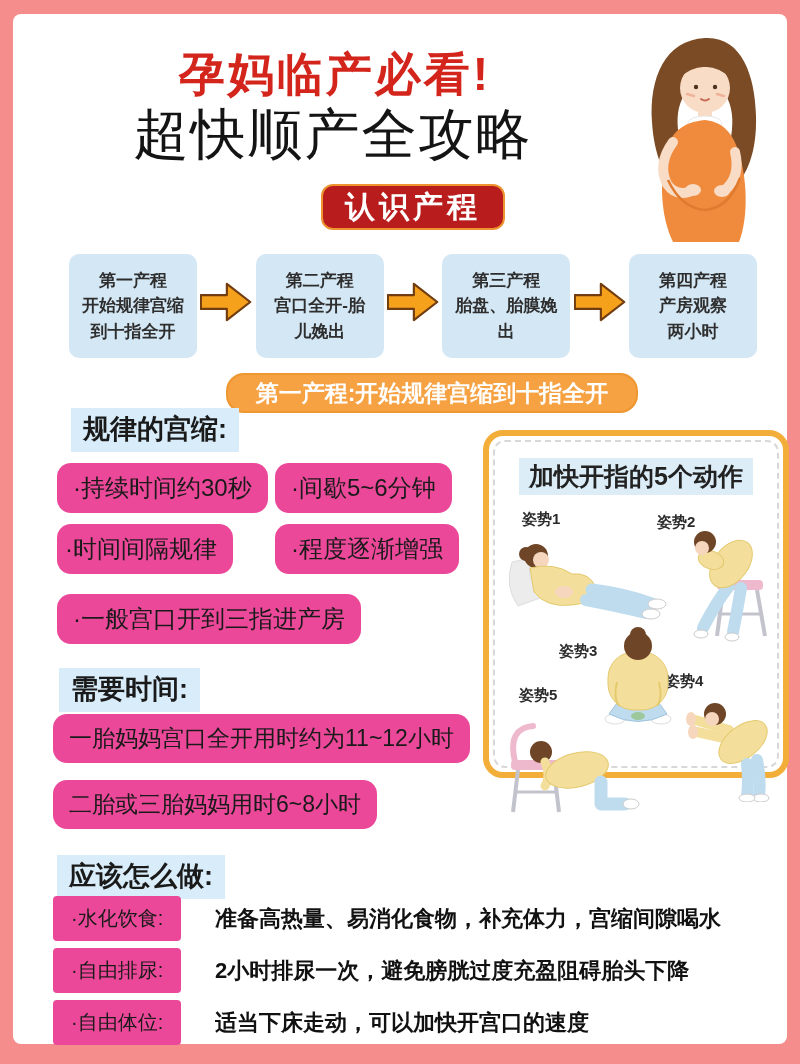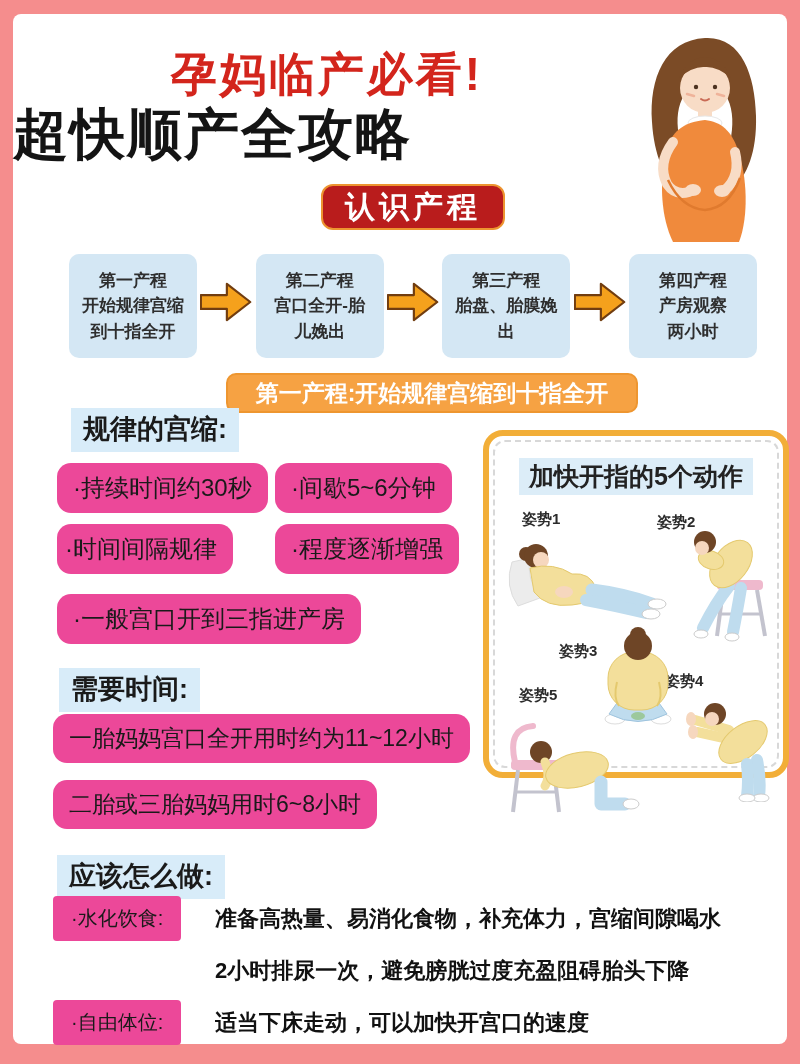--- a/index.html
+++ b/index.html
@@ -1,32 +1,32 @@
 <!DOCTYPE html>
 <html><head>
 <meta charset="utf-8">
 <style>
   html,body{margin:0;padding:0;}
   body{font-family:"Liberation Sans","DejaVu Sans",sans-serif;background:#fff;}
   .page{position:relative;width:800px;height:1064px;background:#F58D8D;overflow:hidden;}
   .card{position:absolute;left:13px;top:14px;width:774px;height:1030px;background:#FFFFFF;border-radius:8px;}
   
-  .title-red{position:absolute;left:4px;top:30px;width:620px;text-align:center;font-size:46px;font-weight:900;color:#D3251C;letter-spacing:3px;}
-  .title-black{position:absolute;left:0;top:84px;width:640px;text-align:left;font-size:55px;font-weight:700;color:#141414;letter-spacing:2px;}
+  .title-red{position:absolute;left:12px;top:30px;width:620px;text-align:center;font-size:46px;font-weight:900;color:#D3251C;letter-spacing:3px;}
+  .title-black{position:absolute;left:0;top:84px;width:640px;text-align:center;font-size:55px;font-weight:400;color:#141414;letter-spacing:2px;}
   .woman{position:absolute;left:608px;top:16px;width:168px;height:216px;}
   .badge{position:absolute;left:308px;top:170px;width:184px;height:46px;background:#b91c1c;border:2px solid #ED9430;border-radius:12px;
          color:#fff;font-size:30px;font-weight:800;display:flex;align-items:center;justify-content:center;letter-spacing:4px;box-sizing:border-box;}
   
   .flow{position:absolute;left:56px;top:236px;width:688px;height:104px;display:flex;align-items:center;}
   .stage-box{flex:0 0 128px;height:104px;background:#D4E7F4;border-radius:10px;display:flex;flex-direction:column;
              align-items:center;justify-content:center;font-size:17px;font-weight:700;color:#2e2e2e;line-height:1.5;text-align:center;margin-top:8px;}
   .flow-arrow{flex:1;display:flex;align-items:center;justify-content:center;}
   .flow-arrow svg{width:52px;height:46px;}
   
-  .banner{position:absolute;left:213px;top:359px;width:412px;height:40px;background:#F6A243;border:2px solid #EE9630;border-radius:10px;
+  .banner{position:absolute;left:213px;top:359px;width:412px;height:40px;background:#F6A243;border:2px solid #EE9630;border-radius:18px;
           color:#fff;font-size:23px;font-weight:800;display:flex;align-items:center;justify-content:center;box-sizing:border-box;white-space:nowrap;}
   
   .heading{position:absolute;background:#D8ECF9;border-radius:0;padding:3px 12px 5px 12px;font-size:27px;font-weight:800;color:#1a1a1a;white-space:nowrap;}
   
   .pill{position:absolute;background:#ec4899;border-radius:14px;padding:9px 16px;font-size:24px;font-weight:400;color:#1a1a1a;white-space:nowrap;}
   .pill.small{font-size:20px;border-radius:4px;padding:9px 18px;}
   .row-desc{position:absolute;font-size:22px;font-weight:600;color:#111;white-space:nowrap;}
   
   .panel{position:absolute;left:470px;top:416px;width:306px;height:348px;background:#fff;border:6px solid #F2AE38;border-radius:20px;box-sizing:border-box;}
   .panel-inner{position:absolute;left:4px;top:4px;right:4px;bottom:4px;border:2px dashed #d8d8d8;border-radius:12px;}
@@ -192,19 +192,20 @@
         <path d="M102 82 L102 104 L126 104" stroke="#BFDCEE" stroke-width="13" fill="none" stroke-linecap="round" stroke-linejoin="round"></path>
         <ellipse cx="132" cy="104" rx="8" ry="5" fill="#fff" stroke="#ccc"></ellipse>
       </svg>
     </div>
 
     <div class="heading" style="left:44px;top:841px;">应该怎么做:</div>
 
     <div class="pill small" style="left:40px;top:882px;">·水化饮食:</div>
     <div class="row-desc" style="left:202px;top:890px;">准备高热量、易消化食物，补充体力，宫缩间隙喝水</div>
 
+    <div class="pill small" style="left:40px;top:934px;">·自由排尿:</div>
     <div class="row-desc" style="left:202px;top:942px;">2小时排尿一次，避免膀胱过度充盈阻碍胎头下降</div>
 
     <div class="pill small" style="left:40px;top:986px;">·自由体位:</div>
     <div class="row-desc" style="left:202px;top:994px;">适当下床走动，可以加快开宫口的速度</div>
 
   </div>
 </div>
 
 </body></html>

